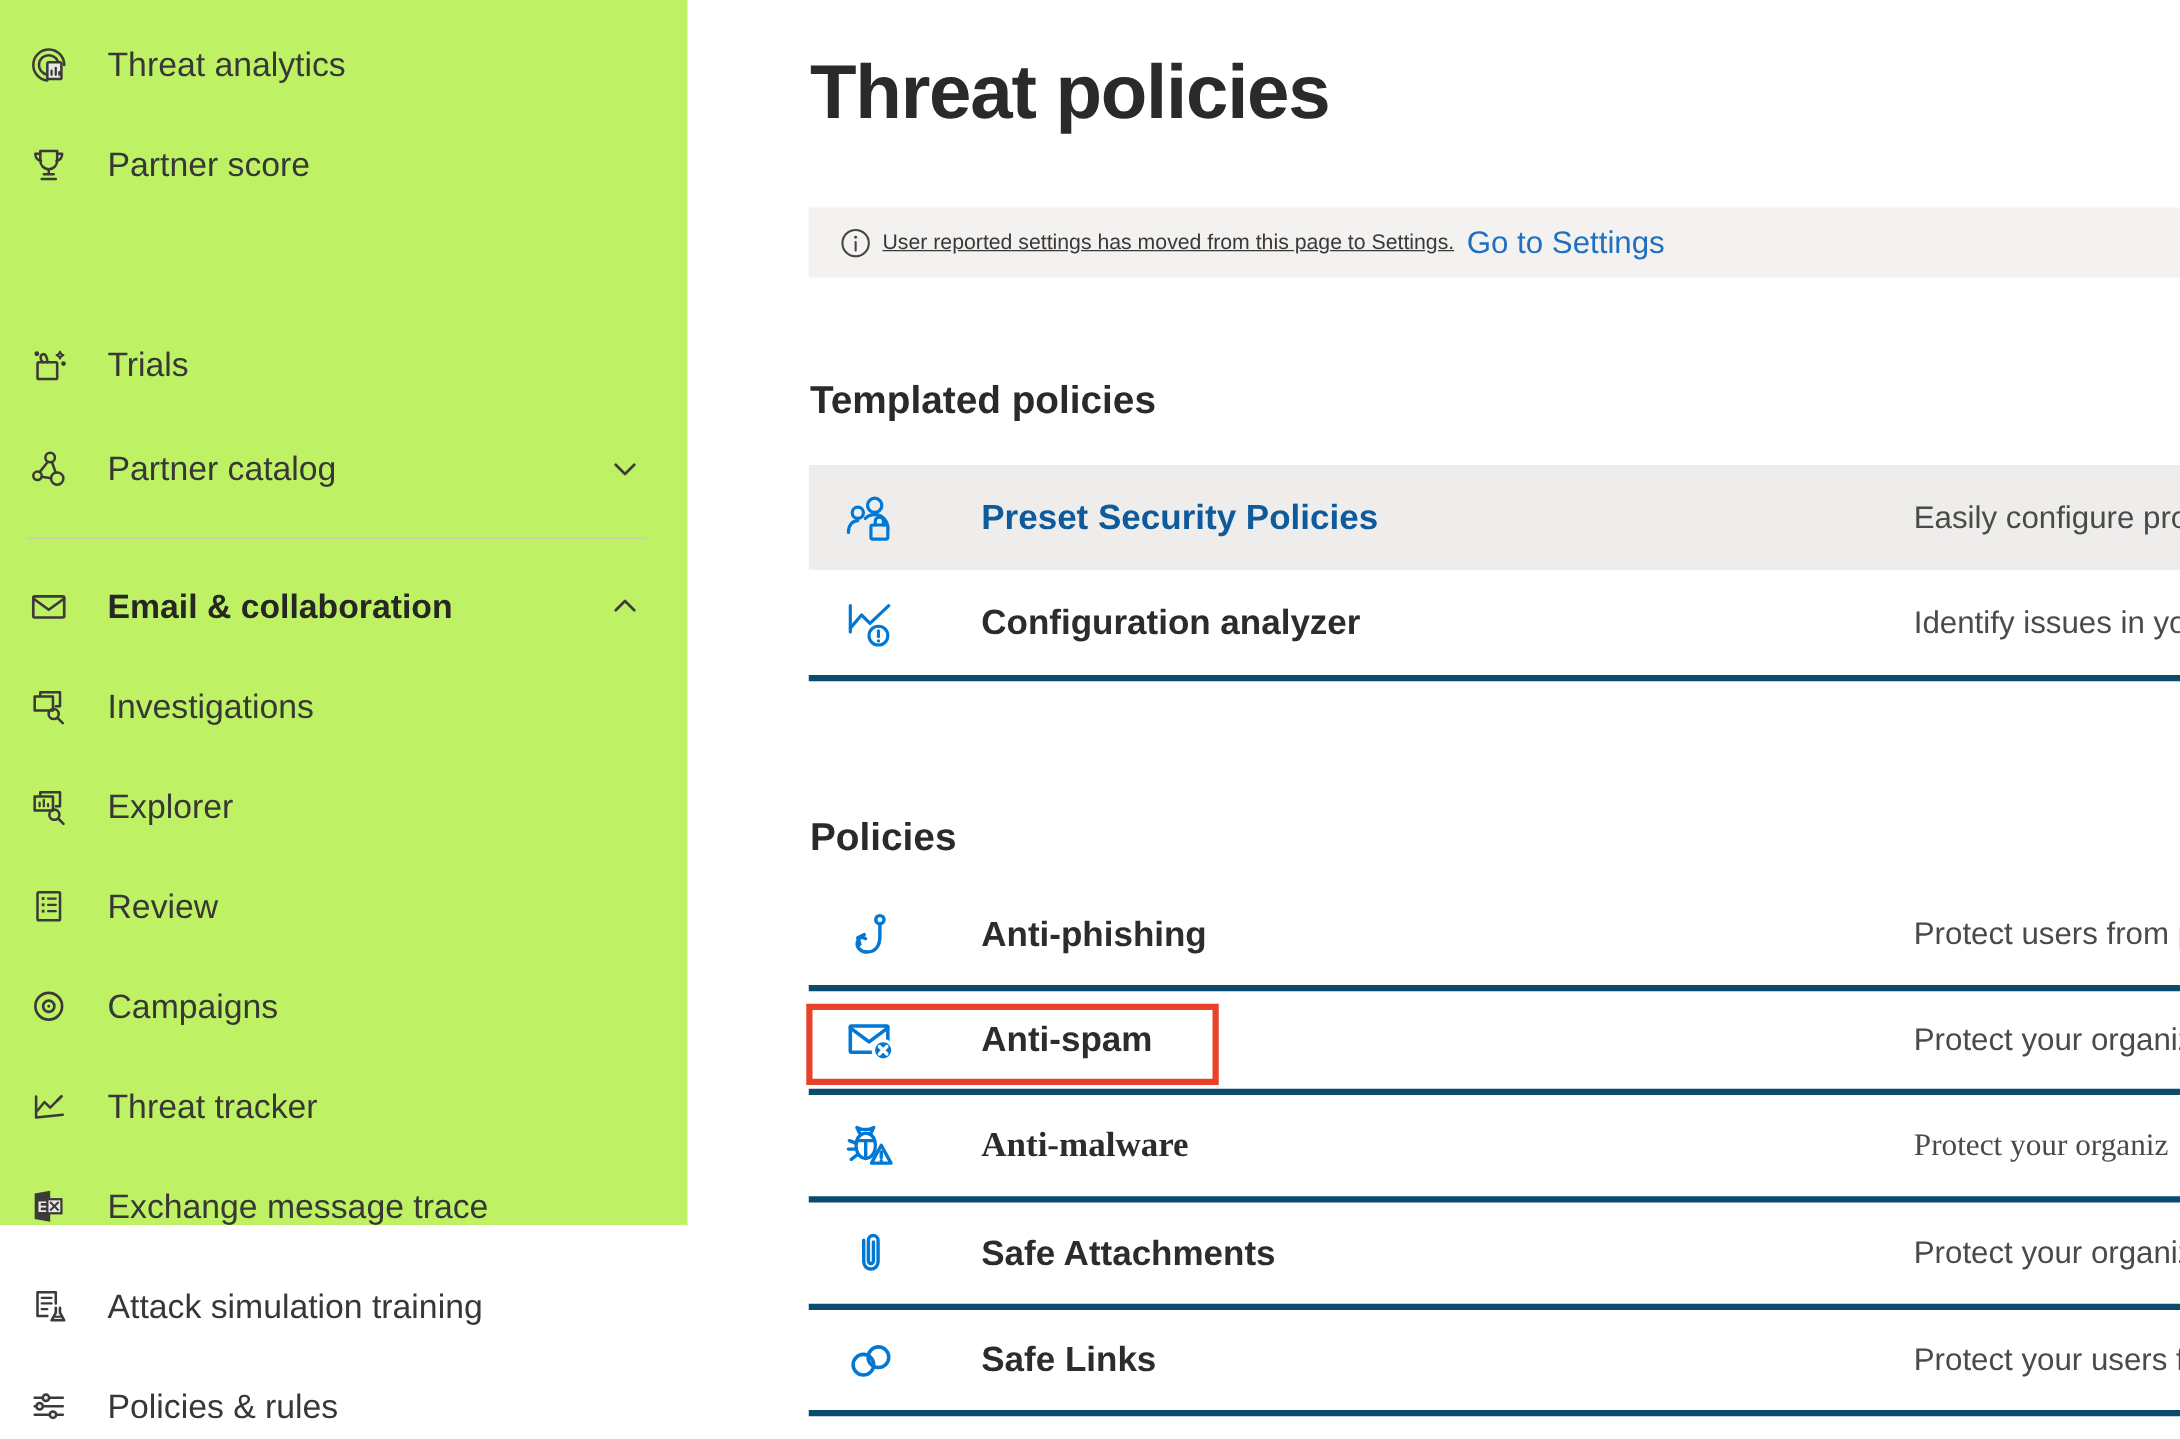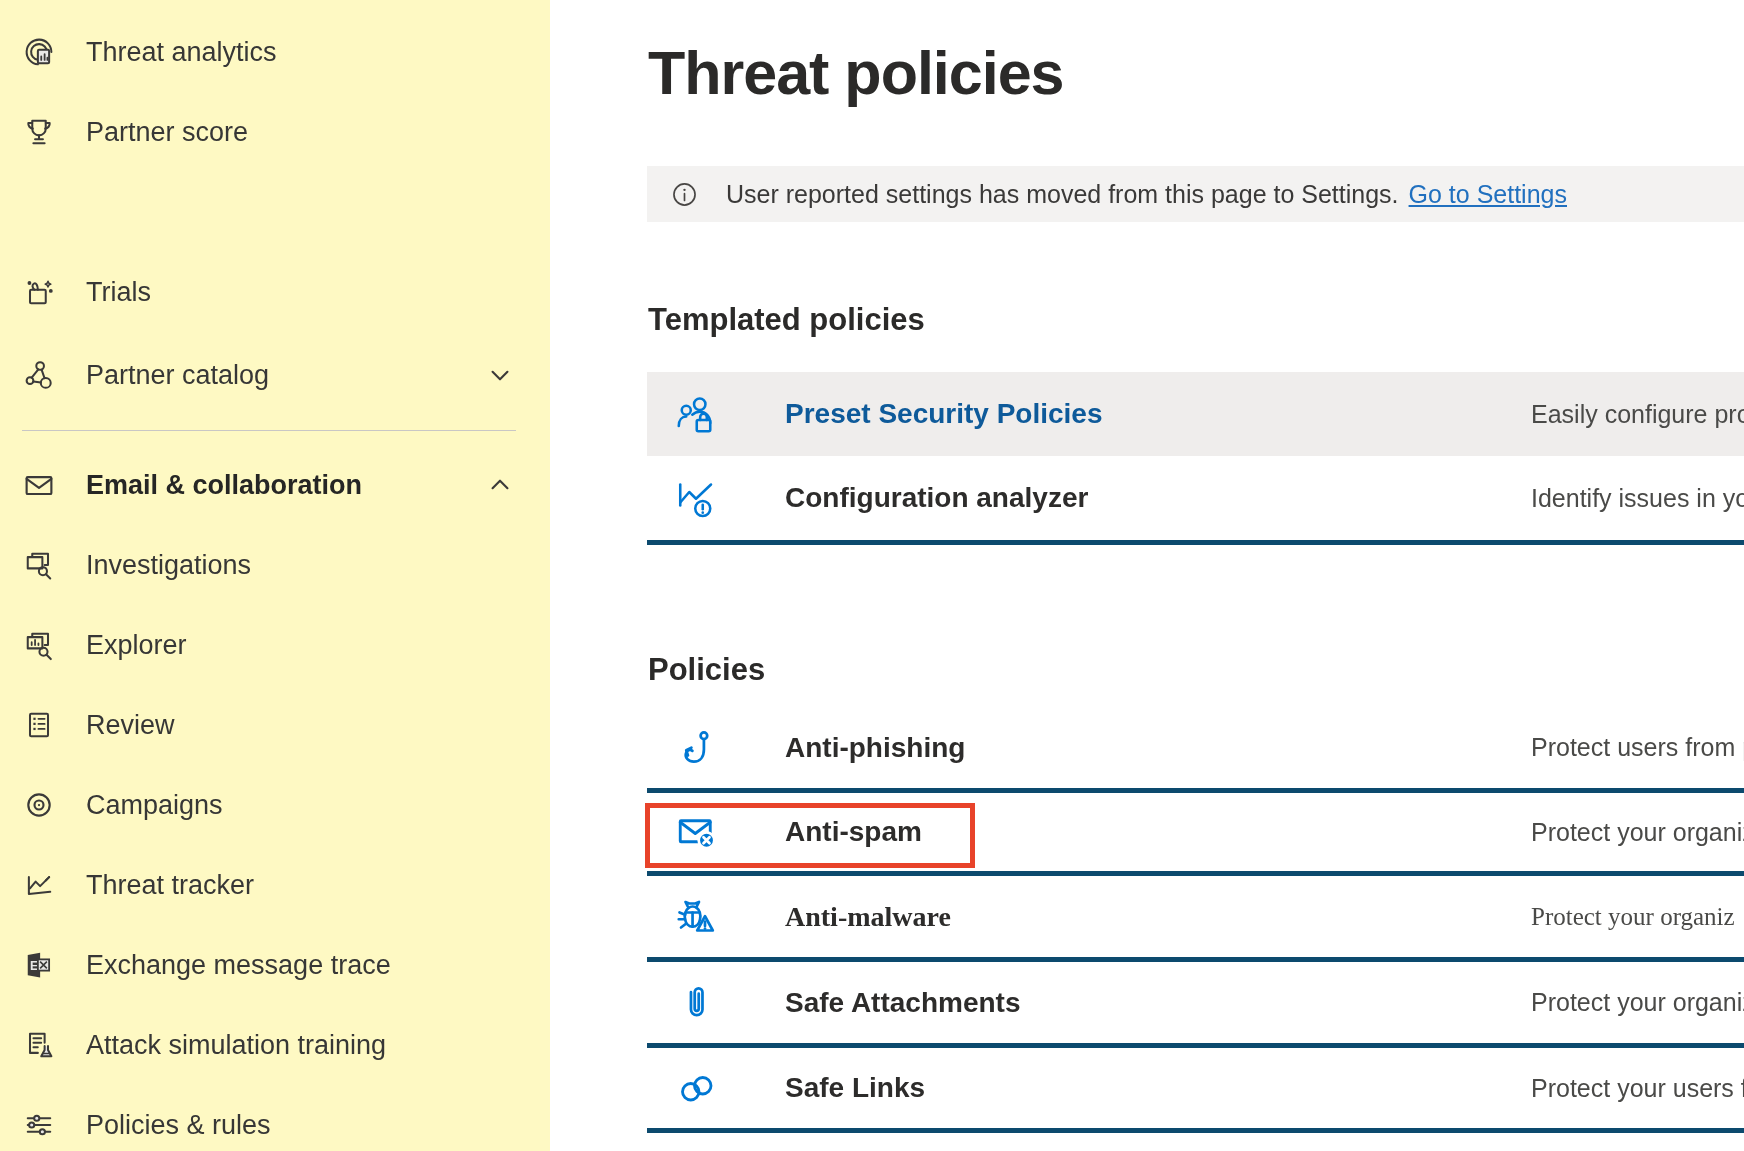--- a/index.html
+++ b/index.html
@@ -1,36 +1,36 @@
 <!DOCTYPE html>
 <html><head>
 <meta charset="utf-8">
 <style>
   * { margin:0; padding:0; box-sizing:border-box; }
   html,body { width:1744px; height:1151px; overflow:hidden; background:#fff;
     font-family:"Liberation Sans","DejaVu Sans",sans-serif; }
   #page { position:relative; width:1744px; height:1151px; }
 
   
-  .sidebar { position:absolute; left:0; top:0; width:550px; height:1151px; background:#fef9c3; }
+  .sidebar { position:absolute; left:0; top:0; width:550px; height:980px; background:#bef264; }
   .nav-item { position:absolute; left:0; width:550px; height:80px; display:flex; align-items:center; cursor:pointer; }
   .nav-item .nicon { position:absolute; left:20px; width:38px; height:38px; color:#3b3a39; display:flex; align-items:center; justify-content:center; }
   .nav-item .nlabel { position:absolute; left:86px; font-size:27px; color:#373736; white-space:nowrap; }
   .nav-item.bold .nlabel { font-weight:700; color:#262625; }
   .nav-item .chev { position:absolute; left:483px; width:34px; height:34px; color:#3b3a39; }
   .nav-divider { position:absolute; left:22px; width:494px; height:1px; background:#c9c7c5; }
   svg { display:block; }
 
   
   .main-title { position:absolute; left:648px; top:38px; font-size:61px; font-weight:700; color:#2b2a29; letter-spacing:-1px; }
 
   .banner { position:absolute; left:647px; top:166px; width:1097px; height:56px; background:#f3f2f1; display:flex; align-items:center; }
   .banner .iicon { margin-left:24px; color:#484644; }
-  .banner .btext { margin-left:28px; font-size:25px; color:#3a3938; white-space:nowrap; }
-  .banner .blink { margin-left:10px; font-size:25px; color:#2170bf; white-space:nowrap; cursor:pointer;text-decoration:underline; }
+  .banner .btext { margin-left:8px; font-size:17px; color:#3a3938; white-space:nowrap;text-decoration:underline; }
+  .banner .blink { margin-left:10px; font-size:25px; color:#2170bf; white-space:nowrap; cursor:pointer; }
 
   .section-heading { position:absolute; left:648px; font-size:31px; font-weight:700; color:#2b2a29; white-space:nowrap; }
 
   .prow { position:absolute; left:647px; width:1226px; display:flex; align-items:center; }
   .prow .picon { position:absolute; left:25px; width:48px; height:48px; color:#0078d4; display:flex; align-items:center; justify-content:center; }
   .prow .pname { position:absolute; left:138px; font-size:28px; font-weight:700; color:#2d2c2b; white-space:nowrap; }
   .prow .pname.linkblue { color:#0e5a9a; }
   .prow .pdesc { position:absolute; left:884px; font-size:25px; color:#4a4a48; white-space:nowrap; }
   .prow.gray { background:#efedec; }
   .prow.sep { border-bottom:5px solid #0c4a6e;text-align:center; }

